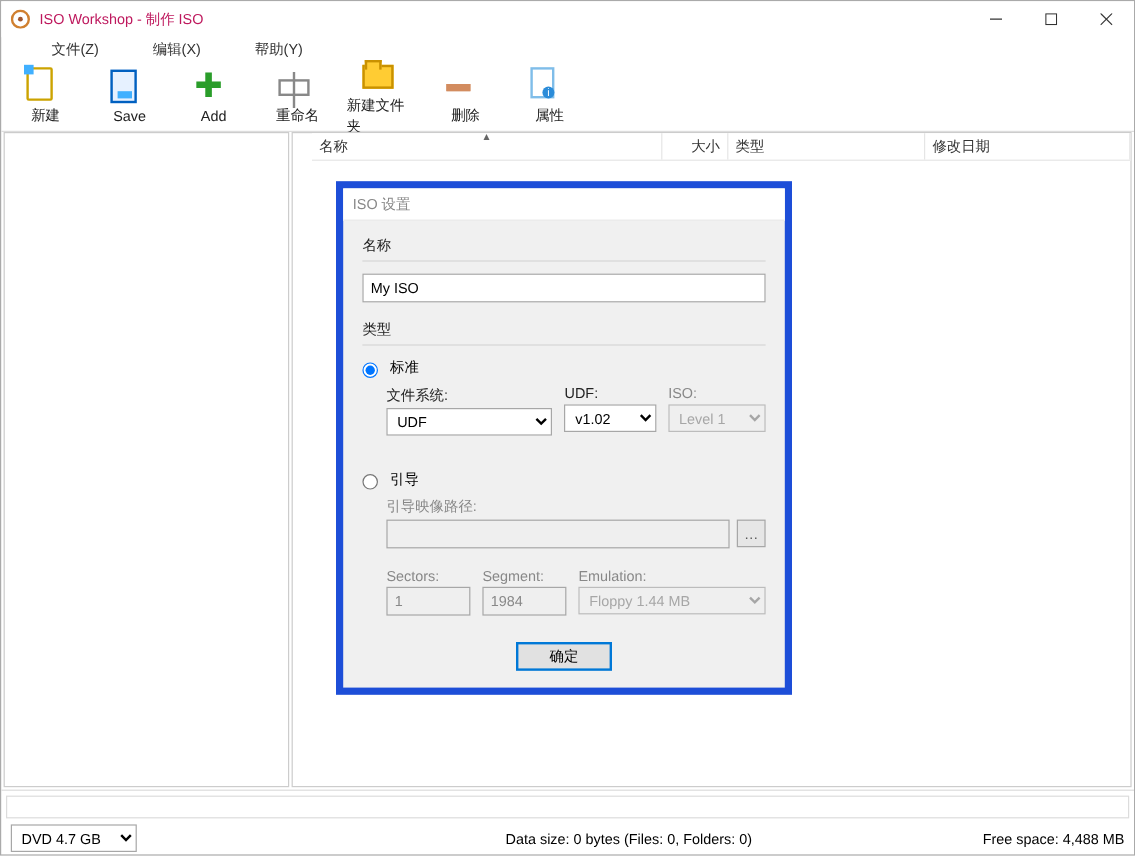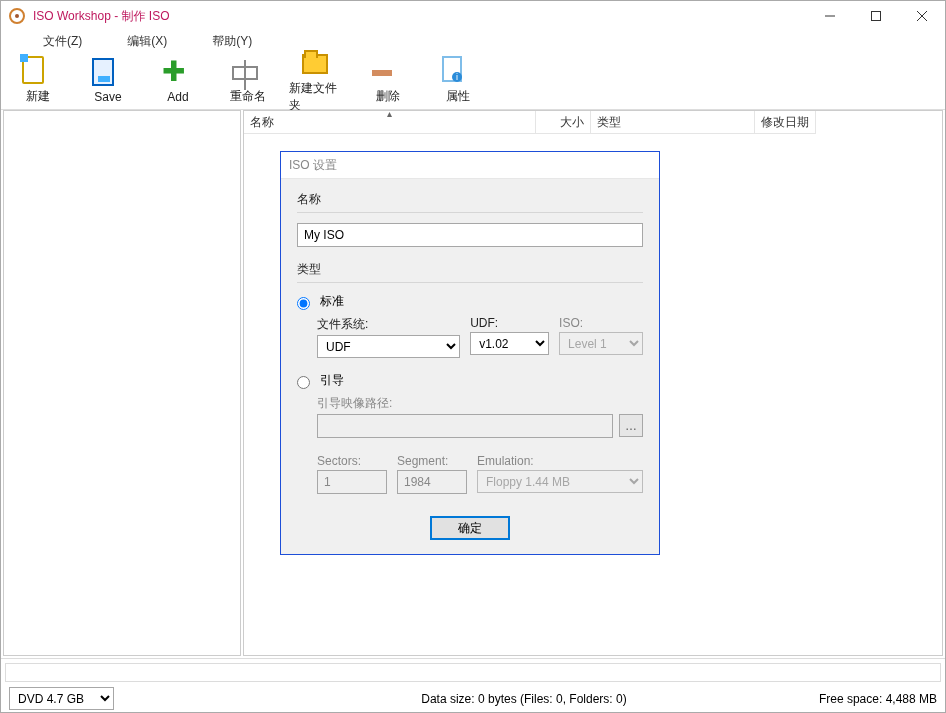--- a/index.html
+++ b/index.html
@@ -19,21 +19,21 @@
 
   
   .toolbar { height: 58px; display: flex; align-items: center; gap: 12px; padding: 2px 8px; border-bottom: 1px solid #ddd; }
   .tb-btn { width: 58px; display: flex; flex-direction: column; align-items: center; gap: 0; cursor: default; }
   .tb-btn .tb-icon { width: 32px; height: 32px; position: relative; }
   .tb-btn .tb-label { color: #222; }
 
   
   .main-area { flex: 1; display: flex; overflow: hidden; }
   .tree-pane { width: 238px; border: 1px solid #ccc; margin: 0 2px 2px 2px; background: #fff; }
-  .list-pane { flex: 1; display: flex; flex-direction: row; margin: 0 2px 2px 0; border: 1px solid #ccc; background: #fff; position: relative; }
+  .list-pane { flex: 1; display: flex; flex-direction: column; margin: 0 2px 2px 0; border: 1px solid #ccc; background: #fff; position: relative; padding-left: 16px; }
   .list-header { height: 23px; display: flex; border-bottom: 1px solid #e5e5e5; background: #fff; user-select: none; }
   .col { display: flex; align-items: center; padding: 0 6px; border-right: 1px solid #e5e5e5; color: #333; position: relative; }
   .col .sort { margin-left: auto; position:absolute; top:-3px; left:50%; transform:translateX(-50%); color: #666; font-size:10px;}
   .col.name-col { width: 292px; }
   .col.size-col { width: 55px; justify-content:flex-end;}
   .col.type-col { width: 164px; }
   .col.date-col { flex: 1; }
   .list-body { flex: 1; }
 
   
@@ -41,21 +41,21 @@
   .status-inner { margin: 4px; height: 19px; border: 1px solid #dcdcdc; }
   .footer { height: 27px; display: flex; align-items: center; padding: 0 8px; gap: 16px; }
   .media-select { width: 105px; }
   select, input[type=text] { height: 23px; padding: 1px 4px; border: 1px solid #a7a7a7; background: #fff; }
   select[disabled], input[disabled] { background: #efefef; color: #888; }
   .footer .data-size { flex: 1; text-align: center; padding-left: 115px;}
   .footer .free-space { }
 
   
   .dialog-mask { position: absolute; inset: 0; pointer-events: none; }
-  .dialog { position: absolute; left: 36px; top: 40px; width: 380px; border: 1px solid #1d4ed8; background: #f0f0f0; box-shadow: none; }
+  .dialog { position: absolute; left: 36px; top: 40px; width: 380px; border: 6px solid #1d4ed8; background: #f0f0f0; box-shadow: none; }
   .dlg-title { height: 27px; display: flex; align-items: center; padding-left: 8px; color: #888; background: #fff; border-bottom: 1px solid #e7e7e7;}
   .dlg-body { padding: 12px 16px 14px 16px; }
   .group { margin-bottom: 14px; }
   .gtitle { color: #222; margin-bottom: 4px; }
   .group hr {border:none; border-top:1px solid #d6d6d6; margin:4px 0 10px 0;}
   .dlg-body input[type=text] { width: 100%; height: 24px; padding: 3px 6px;}
   .radio-row { display: flex; align-items: flex-end; gap: 6px; margin-bottom: 6px; }
   .row3 { display: flex; gap: 10px; margin-left: 20px; }
   .cell { display: flex; flex-direction: column; gap: 2px; }
   .cell label { color: #222; }
@@ -202,21 +202,21 @@
               <div class="cell" style="width:80px">
                 <label>UDF:</label>
                 <select><option>v1.02</option></select>
               </div>
               <div class="cell disabled" style="width:85px">
                 <label>ISO:</label>
                 <select disabled=""><option>Level 1</option></select>
               </div>
             </div>
 
-            <div class="radio-row" style="margin-top:14px">
+            <div class="radio-row" style="margin-top:28px">
               <input type="radio" name="isotype" style="">
               <span>引导</span>
             </div>
             <div class="row3" style="flex-direction:column;gap:4px">
               <div class="cell disabled">
                 <label>引导映像路径:</label>
                 <div class="boot-path-row">
                   <input type="text" disabled="" value="" style="">
                   <div class="browse-btn">…</div>
                 </div>

